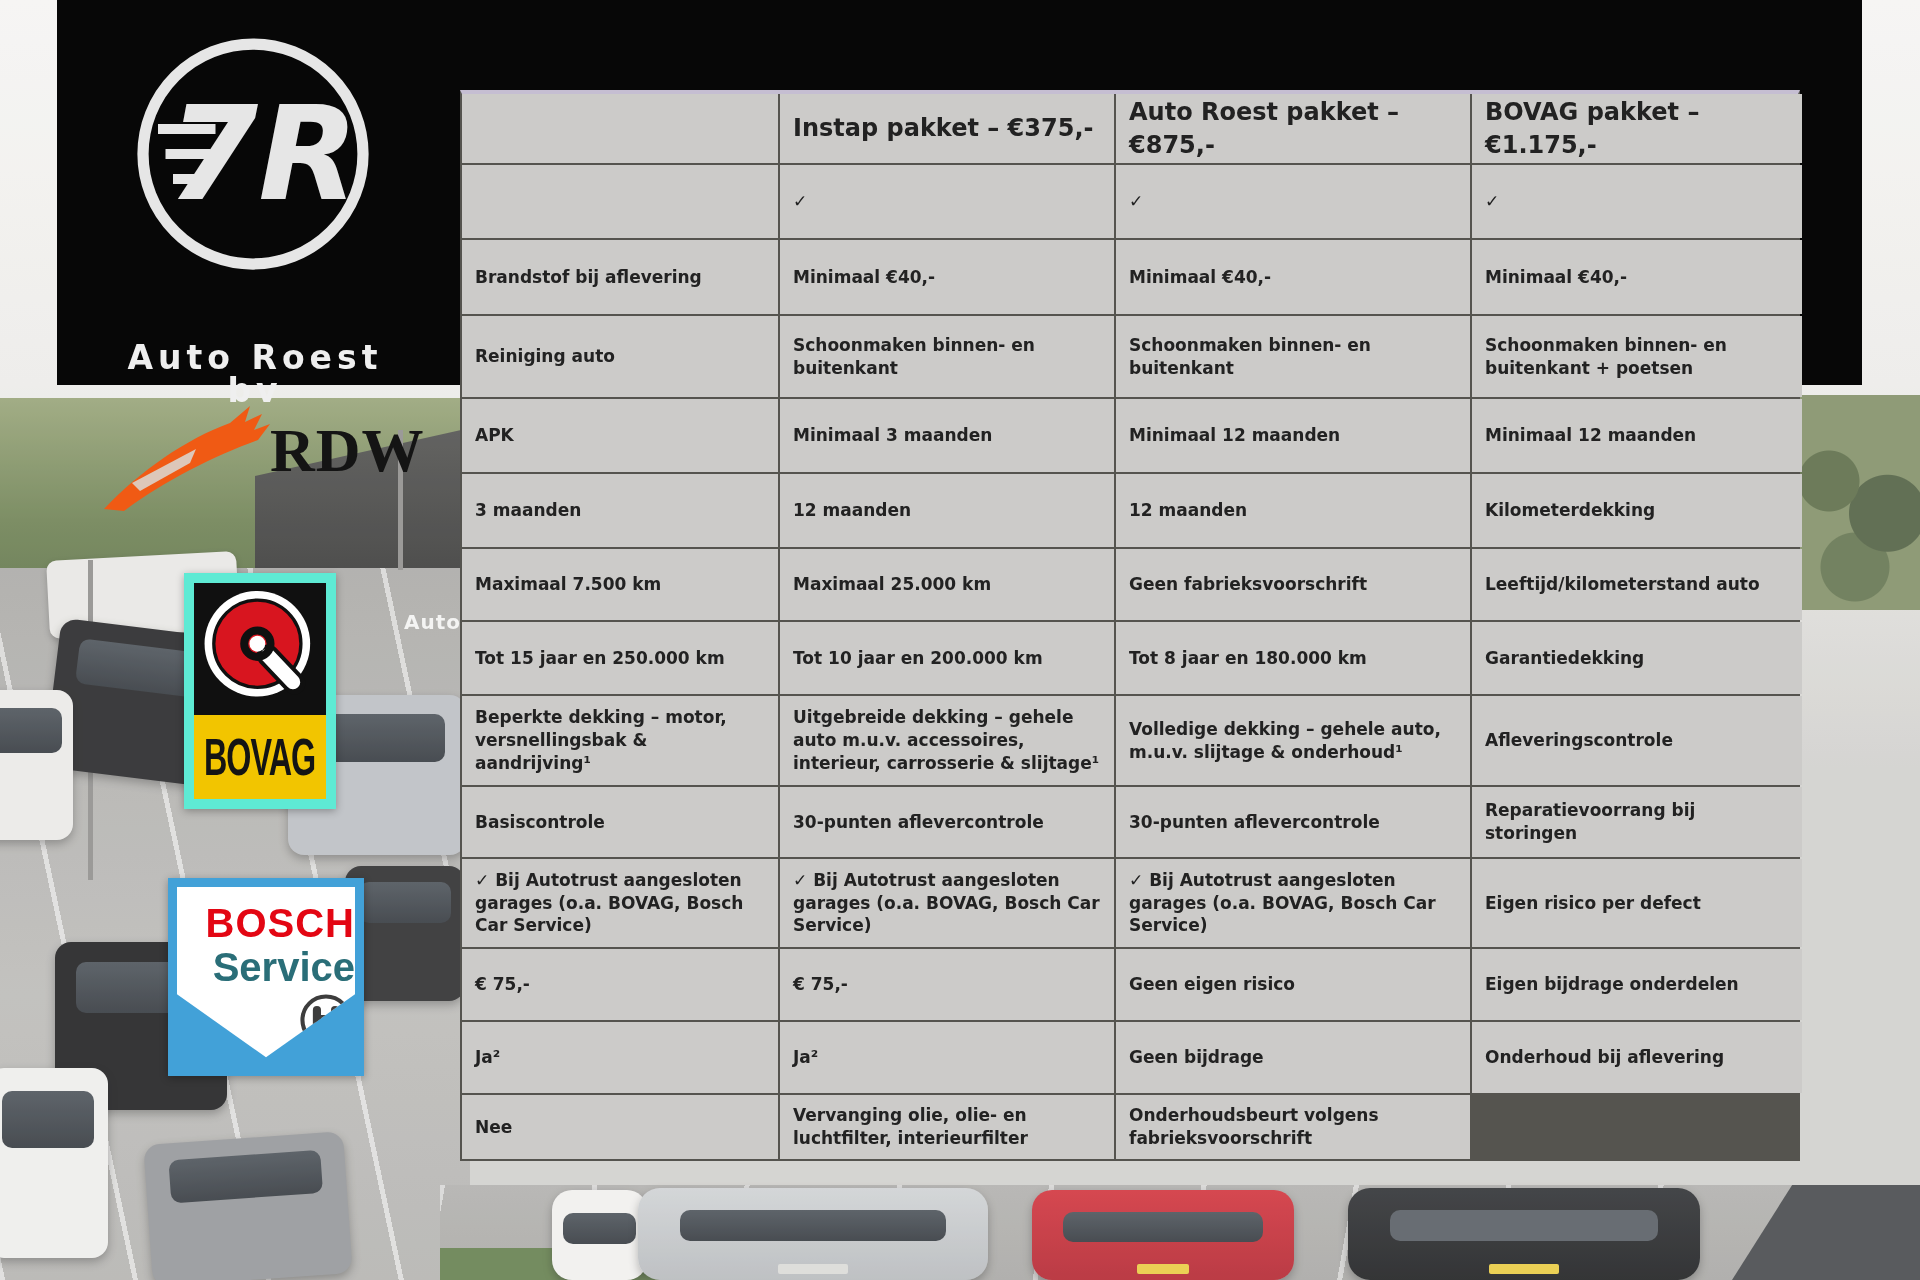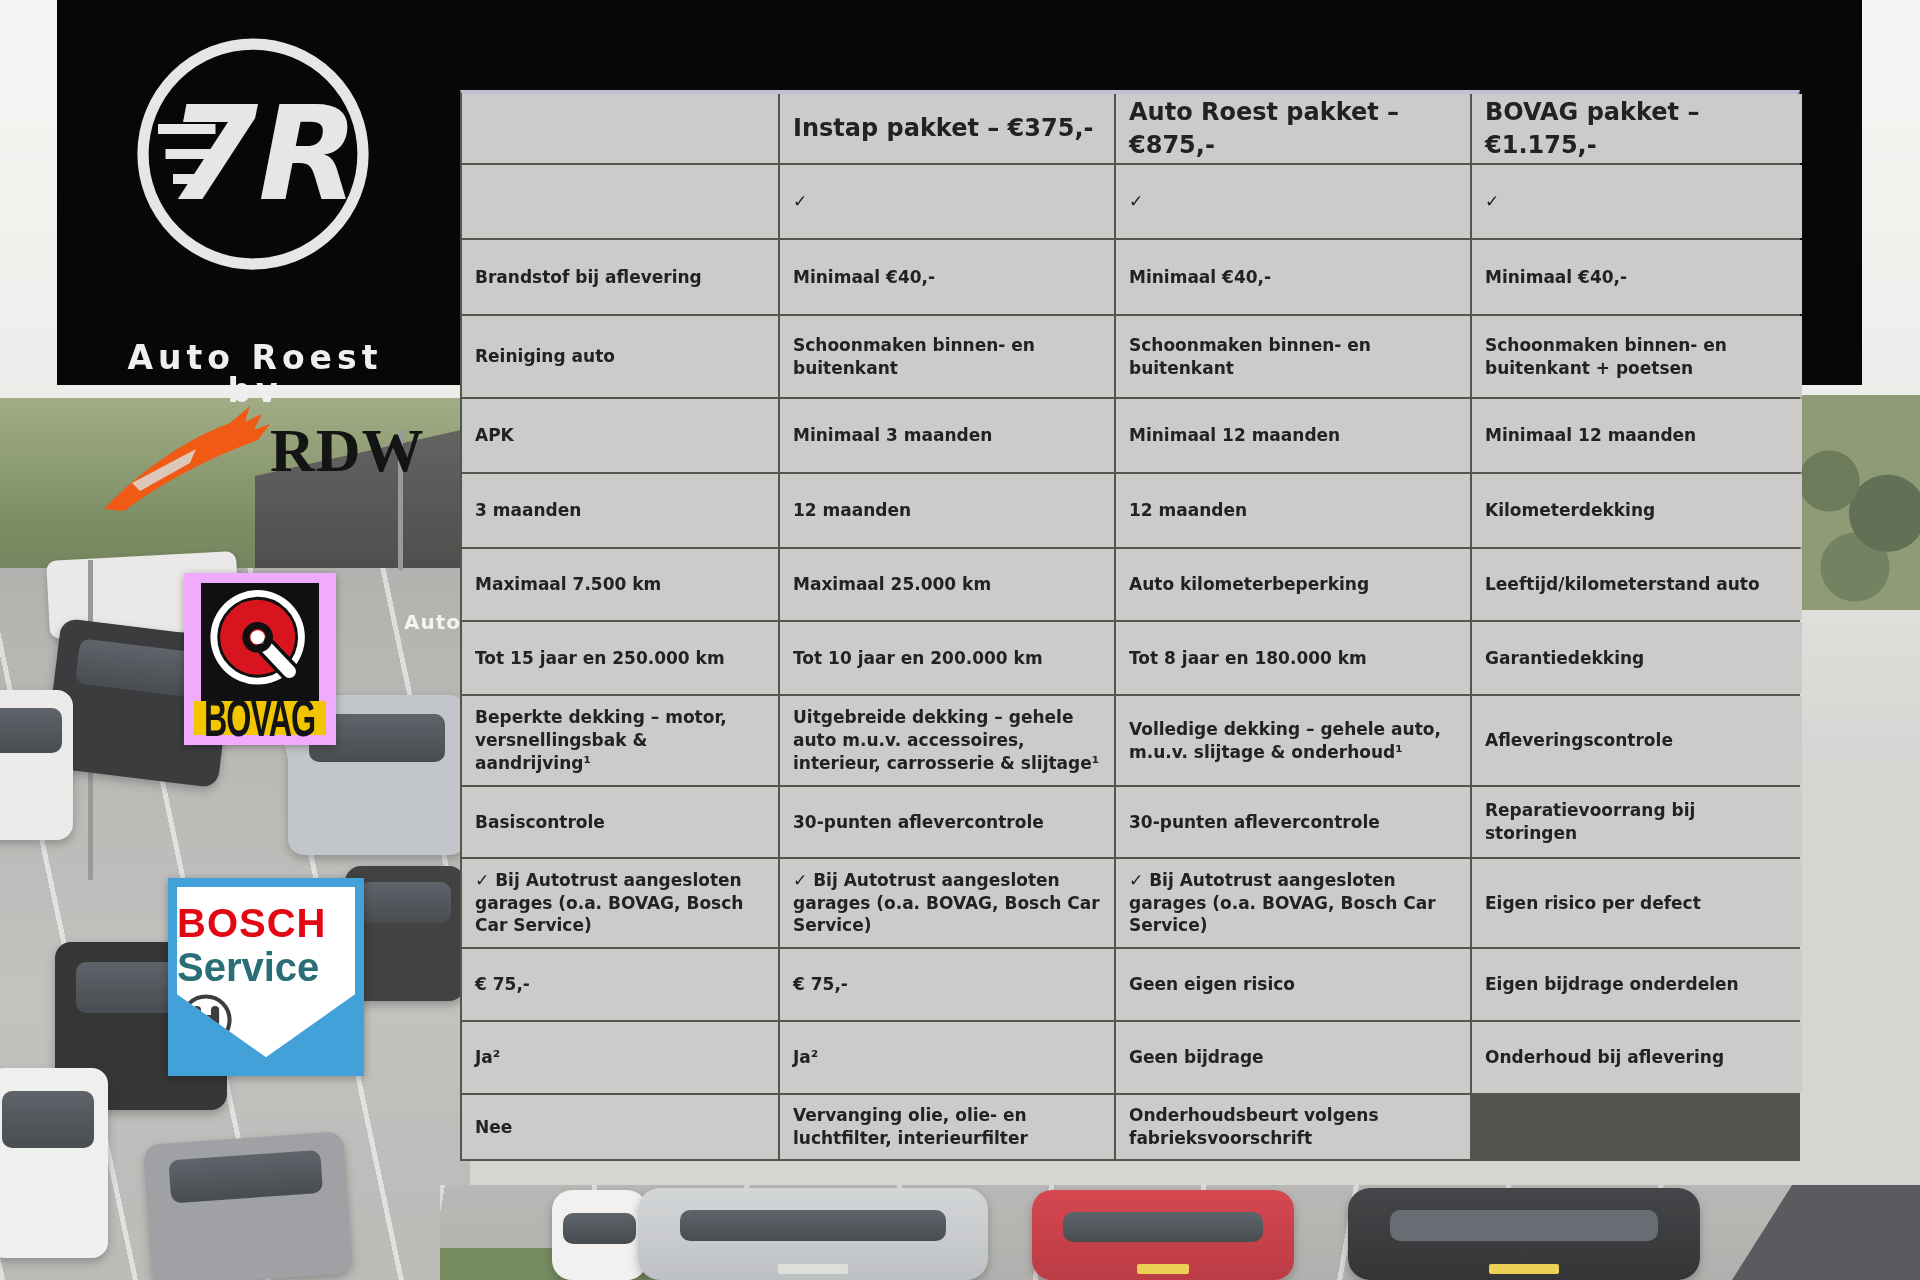--- a/index.html
+++ b/index.html
@@ -46,32 +46,32 @@
   .brand-name{position:absolute;left:95px;top:322px;width:320px;text-align:center;color:#efefef;
       font:700 33px/1 "DejaVu Sans",sans-serif;letter-spacing:5px;margin-top:19px;}
 
   
   .rdw{position:absolute;left:98px;top:403px;width:310px;height:118px;}
   .rdw svg{position:absolute;left:0;top:0;}
   .rdw-text{position:absolute;left:172px;top:12px;font-family:"Liberation Serif",serif;
       font-weight:700;font-size:62px;color:#141414;letter-spacing:1px;}
 
   
-  .bovag{position:absolute;left:184px;top:573px;width:152px;height:172px;background:#f0abfc;
+  .bovag{position:absolute;left:184px;top:573px;width:152px;height:236px;background:#5eead4;
       padding:10px;display:flex;flex-direction:column;box-shadow:0 2px 8px rgba(0,0,0,.3);}
   .bovag-emblem{width:132px;height:132px;}
   .bovag-band{flex:1;background:#f2c500;display:flex;align-items:center;justify-content:center;}
   .bovag-text{font:800 34px/1 "Liberation Sans",sans-serif;color:#141414;
       transform:scale(.95,1.5);letter-spacing:-1px;}
 
   
   .bosch{position:absolute;left:168px;top:878px;width:196px;height:198px;background:#42a1d8;
       box-shadow:0 2px 8px rgba(0,0,0,.3);}
   .bosch-shield{position:absolute;left:9px;right:9px;top:9px;bottom:4px;background:#fff;
-      clip-path:polygon(0 0,100% 0,100% 58%,50% 92%,0 58%);text-align:left;}
+      clip-path:polygon(0 0,100% 0,100% 58%,50% 92%,0 58%);text-align:right;}
   .bosch-word{font:800 40px/1 "Liberation Sans",sans-serif;color:#e30613;letter-spacing:1px;margin-top:16px;}
   .bosch-service{font:700 40px/1 "Liberation Sans",sans-serif;color:#2a6e78;margin-top:4px;}
   .bosch-armature{margin-top:4px;}
 
   
   #pkg-grid{position:absolute;left:460px;top:90px;width:1340px;display:grid;
       grid-template-columns:316px 334px 354px 330px;
       grid-template-rows:69px 73px 74px 81px 73px 73px 71px 72px 89px 70px 88px 71px 71px 64px;
       gap:2px;background:#55544f;border:2px solid #55544f;border-top:4px solid #c5bed2;}
   .cell{background:#cccbc9;display:flex;align-items:center;
@@ -209,21 +209,21 @@
       <div class="cell row-label">APK</div>
       <div class="cell row-value">Minimaal 3 maanden</div>
       <div class="cell row-value">Minimaal 12 maanden</div>
       <div class="cell row-value">Minimaal 12 maanden</div>
       <div class="cell row-value">3 maanden</div>
       <div class="cell row-value">12 maanden</div>
       <div class="cell row-value">12 maanden</div>
       <div class="cell row-label">Kilometerdekking</div>
       <div class="cell row-value">Maximaal 7.500 km</div>
       <div class="cell row-value">Maximaal 25.000 km</div>
-      <div class="cell row-value">Auto kilometerbeperking</div>
+      <div class="cell row-value">Geen fabrieksvoorschrift</div>
       <div class="cell row-label">Leeftijd/kilometerstand auto</div>
       <div class="cell row-value">Tot 15 jaar en 250.000 km</div>
       <div class="cell row-value">Tot 10 jaar en 200.000 km</div>
       <div class="cell row-value">Tot 8 jaar en 180.000 km</div>
       <div class="cell row-label">Garantiedekking</div>
       <div class="cell row-value">Beperkte dekking – motor, versnellingsbak &amp; aandrijving¹</div>
       <div class="cell row-value">Uitgebreide dekking – gehele auto m.u.v. accessoires, interieur, carrosserie &amp; slijtage¹</div>
       <div class="cell row-value">Volledige dekking – gehele auto, m.u.v. slijtage &amp; onderhoud¹</div>
       <div class="cell row-label">Afleveringscontrole</div>
       <div class="cell row-value">Basiscontrole</div>

